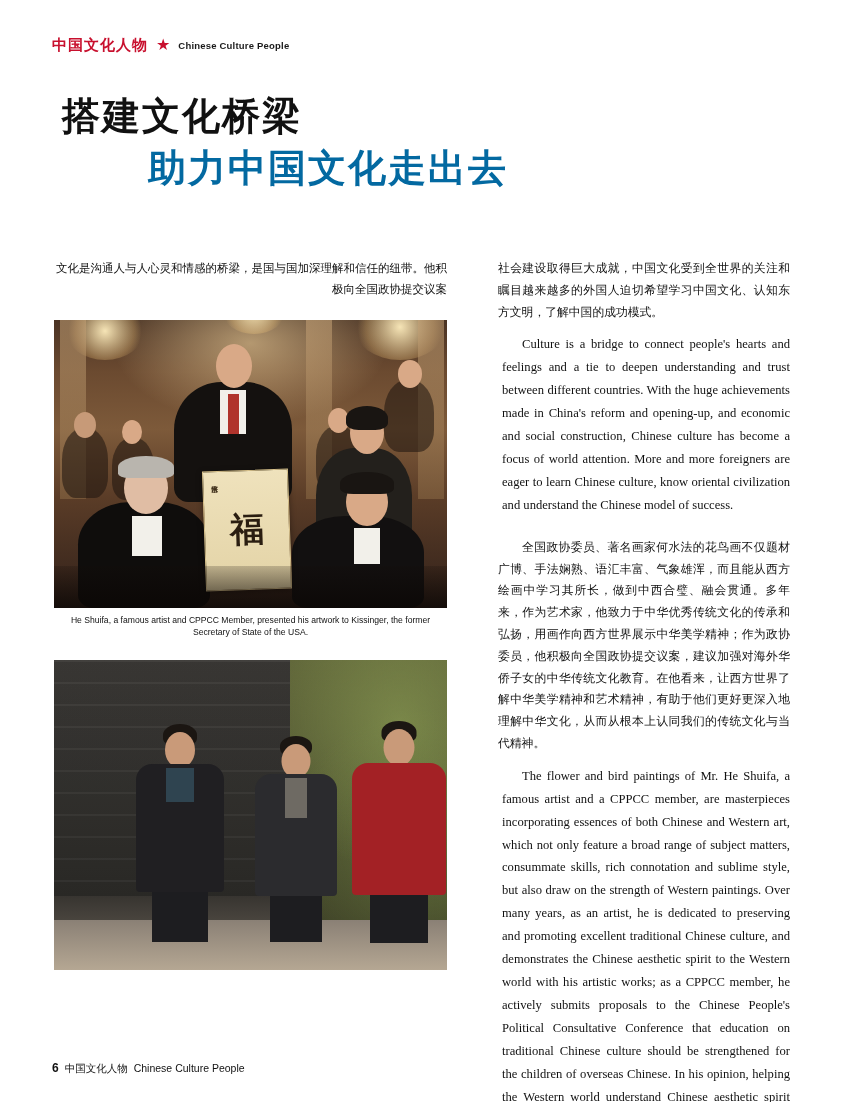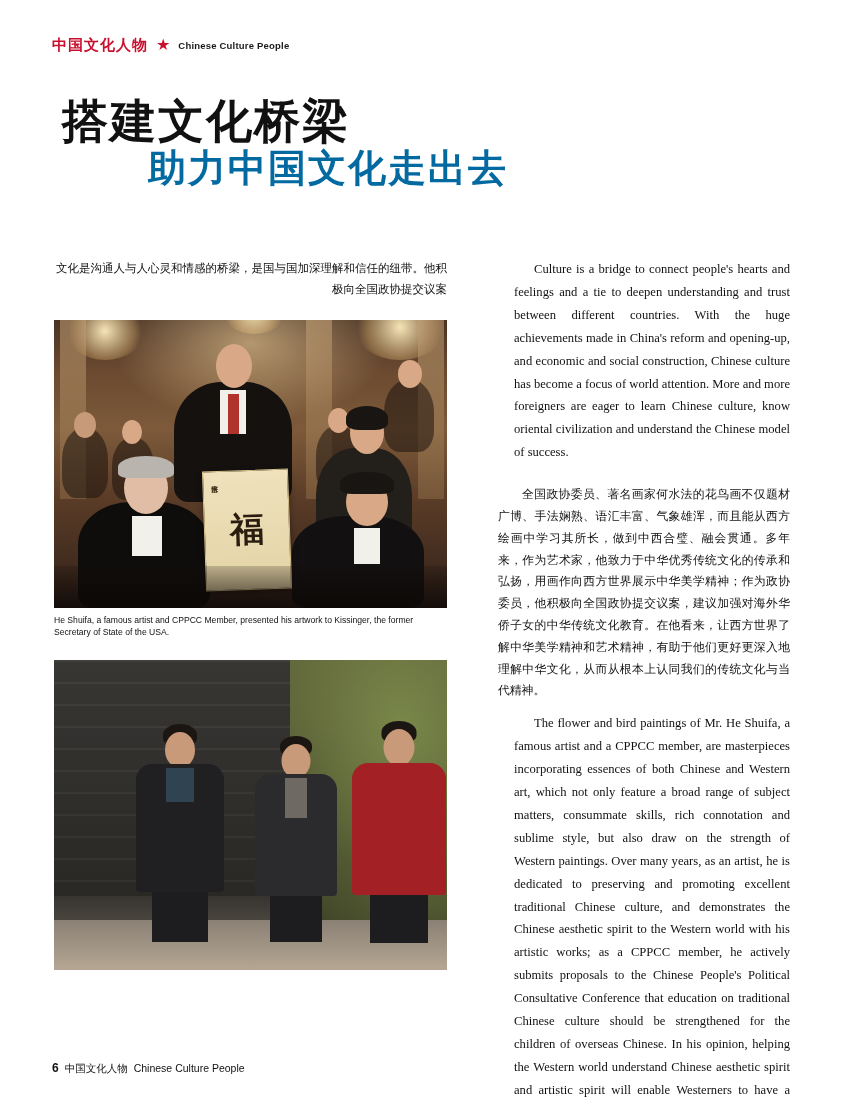--- a/index.html
+++ b/index.html
@@ -54,21 +54,21 @@
     letter-spacing: 0.2px;
     white-space: nowrap;
   }
 
   
   .title-cn-1 {
     position: absolute;
     left: 62px;
     top: 96px;
     font-family: "DejaVu Sans", sans-serif;
-    font-size: 46px;
+    font-size: 38px;
     font-weight: bold;
     letter-spacing: 2px;
     color: #111;
     line-height: 1.1;
   }
   .title-cn-2 {
     position: absolute;
     left: 148px;
     top: 148px;
     font-family: "DejaVu Sans", sans-serif;
@@ -123,21 +123,21 @@
     text-indent: 0;
   }
   .p-cn.indent { text-indent: 24px; }
 
   .p-en {
     font-family: "Liberation Serif", serif;
     font-size: 12.6px;
     line-height: 1.82;
     text-align: justify;
     color: #111;
-    margin: 0 0 10px 16px;
+    margin: 0 0 10px 4px;
   }
   .p-en.indent { text-indent: 20px; }
 
   .spacer-sm { height: 10px; }
 
   
   .photo {
     position: absolute;
     overflow: hidden;
   }
@@ -168,20 +168,21 @@
     line-height: 1.45;
     color: #111;
     margin: 0;
   }
   .cap-en {
     font-family: "Liberation Sans", sans-serif;
     font-size: 8.6px;
     line-height: 1.45;
     color: #111;
     margin: 2px 0 0 0;
+    text-align: center;
   }
 
   
   .footer {
     position: absolute;
     left: 52px;
     bottom: 26px;
     display: flex;
     align-items: baseline;
     gap: 6px;
@@ -430,20 +431,21 @@
         <div class="p-body" style="top:42px; width:94px; height:132px; background:#a32125;"></div>
         <div class="p-legs" style="top:174px; width:58px; height:48px;"></div>
       </div>
     </div>
   </div>
 
   <div class="caption" id="caption-bottom">
   </div>
 
   <div class="col-right">
+    <p class="p-cn">社会建设取得巨大成就，中国文化受到全世界的关注和瞩目越来越多的外国人迫切希望学习中国文化、认知东方文明，了解中国的成功模式。</p>
     <p class="p-en indent">Culture is a bridge to connect people's hearts and feelings and a tie to deepen understanding and trust between different countries. With the huge achievements made in China's reform and opening-up, and economic and social construction, Chinese culture has become a focus of world attention. More and more foreigners are eager to learn Chinese culture, know oriental civilization and understand the Chinese model of success.</p>
     <div class="spacer-sm"></div>
     <p class="p-cn indent">全国政协委员、著名画家何水法的花鸟画不仅题材广博、手法娴熟、语汇丰富、气象雄浑，而且能从西方绘画中学习其所长，做到中西合璧、融会贯通。多年来，作为艺术家，他致力于中华优秀传统文化的传承和弘扬，用画作向西方世界展示中华美学精神；作为政协委员，他积极向全国政协提交议案，建议加强对海外华侨子女的中华传统文化教育。在他看来，让西方世界了解中华美学精神和艺术精神，有助于他们更好更深入地理解中华文化，从而从根本上认同我们的传统文化与当代精神。</p>
     <p class="p-en indent">The flower and bird paintings of Mr. He Shuifa, a famous artist and a CPPCC member, are masterpieces incorporating essences of both Chinese and Western art, which not only feature a broad range of subject matters, consummate skills, rich connotation and sublime style, but also draw on the strength of Western paintings. Over many years, as an artist, he is dedicated to preserving and promoting excellent traditional Chinese culture, and demonstrates the Chinese aesthetic spirit to the Western world with his artistic works; as a CPPCC member, he actively submits proposals to the Chinese People's Political Consultative Conference that education on traditional Chinese culture should be strengthened for the children of overseas Chinese. In his opinion, helping the Western world understand Chinese aesthetic spirit and artistic spirit will enable Westerners to have a better and deeper understanding of the Chinese culture and thus accept our traditional culture and contemporary spirit.</p>
   </div>
 
   <div class="footer">
     <span class="footer-num">6</span>
     <span class="footer-cn">中国文化人物</span>
     <span class="footer-en">Chinese Culture People</span>

